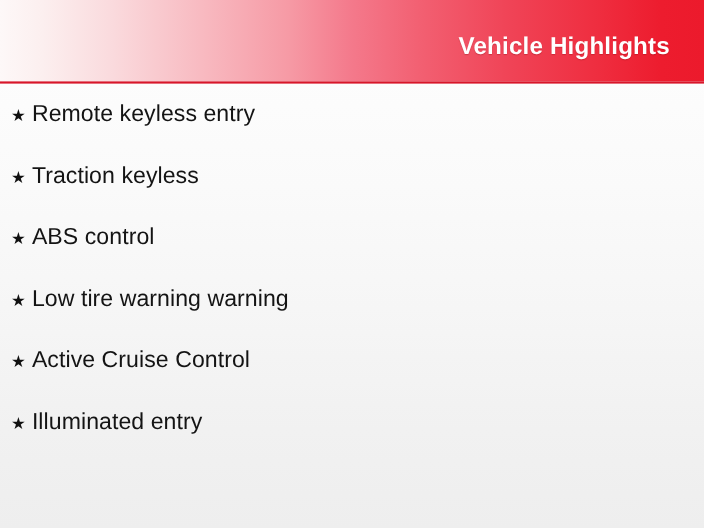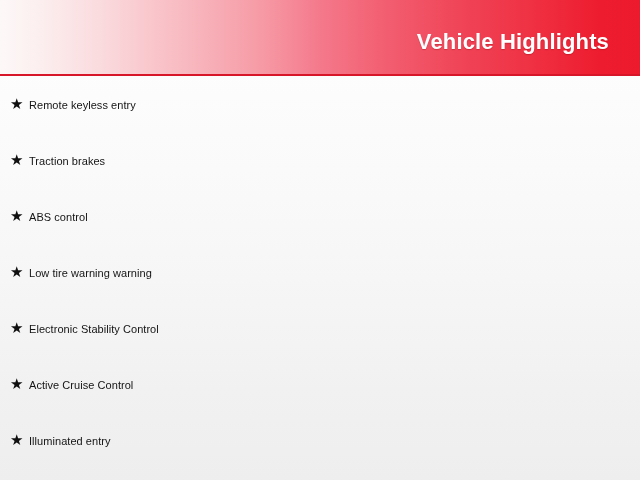--- a/index.html
+++ b/index.html
@@ -86,50 +86,47 @@
     display: inline-block;
     width: 19px;
     font-size: 15px;
     line-height: 56px;
     color: #101010;
     vertical-align: baseline;
   }
 
   .highlight-label {
     display: inline-block;
-    font-size: 11px;
+    font-size: 21px;
     color: #141414;
     vertical-align: baseline;
     letter-spacing: 0.05px;
   }
 </style>
 </head>
 <body>
 
 <div id="page">
 
   <div id="header">
     <div id="header-title">Vehicle Highlights</div>
   </div>
 
   <ul id="highlights-list">
     <li class="highlight-item">
       <span class="star-icon">★</span><span class="highlight-label">Remote keyless entry</span>
     </li>
     <li class="highlight-item">
-      <span class="star-icon">★</span><span class="highlight-label">Traction brakes</span>
+      <span class="star-icon">★</span><span class="highlight-label">Traction keyless</span>
     </li>
     <li class="highlight-item">
       <span class="star-icon">★</span><span class="highlight-label">ABS control</span>
     </li>
     <li class="highlight-item">
       <span class="star-icon">★</span><span class="highlight-label">Low tire warning warning</span>
-    </li>
-    <li class="highlight-item">
-      <span class="star-icon">★</span><span class="highlight-label">Electronic Stability Control</span>
     </li>
     <li class="highlight-item">
       <span class="star-icon">★</span><span class="highlight-label">Active Cruise Control</span>
     </li>
     <li class="highlight-item">
       <span class="star-icon">★</span><span class="highlight-label">Illuminated entry</span>
     </li>
   </ul>
 
 </div>

